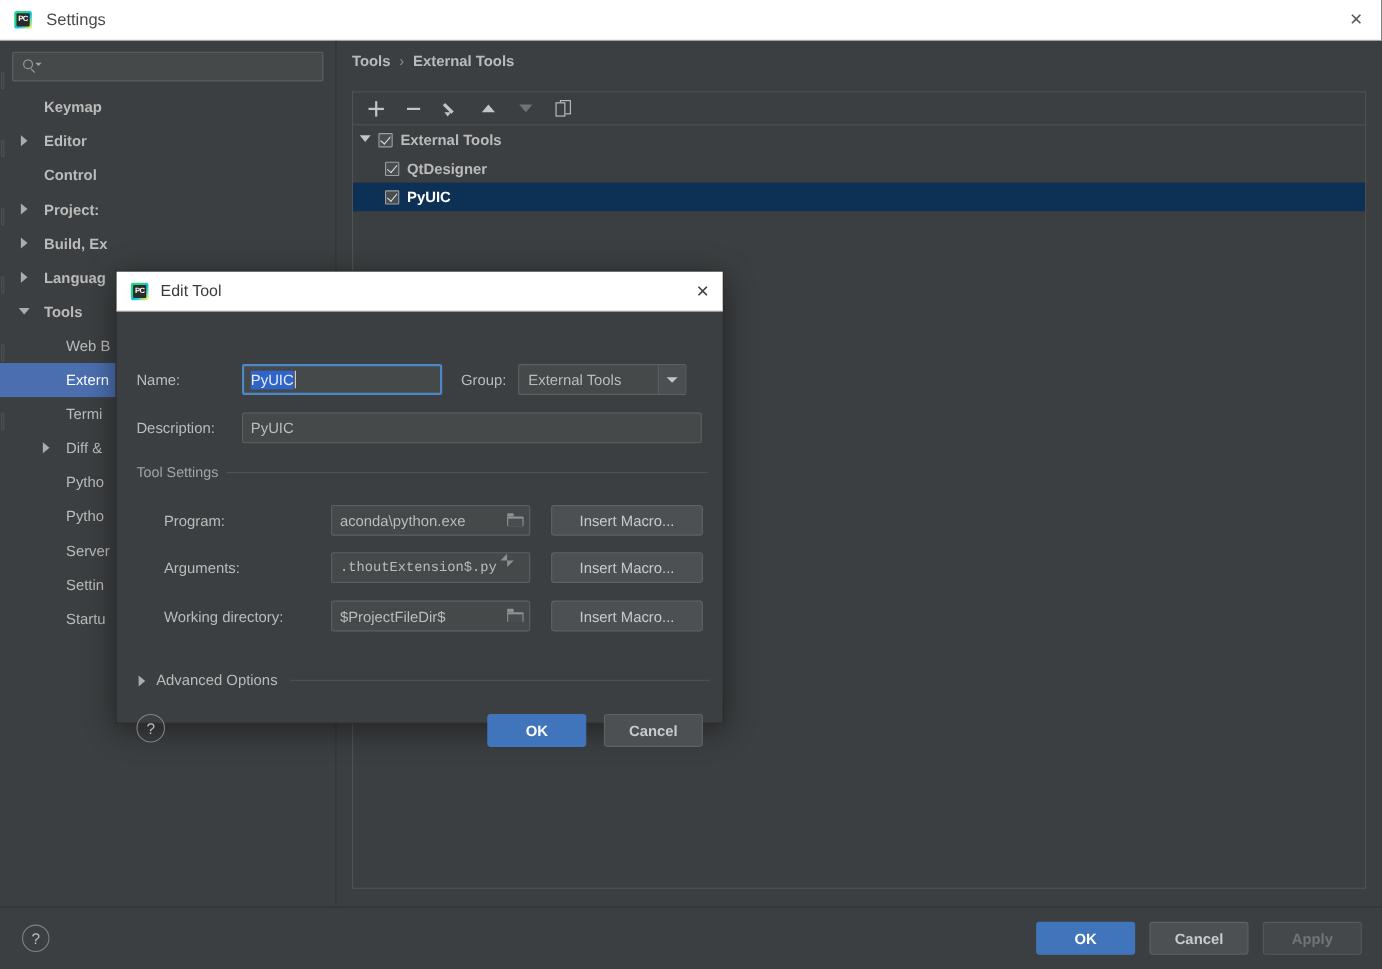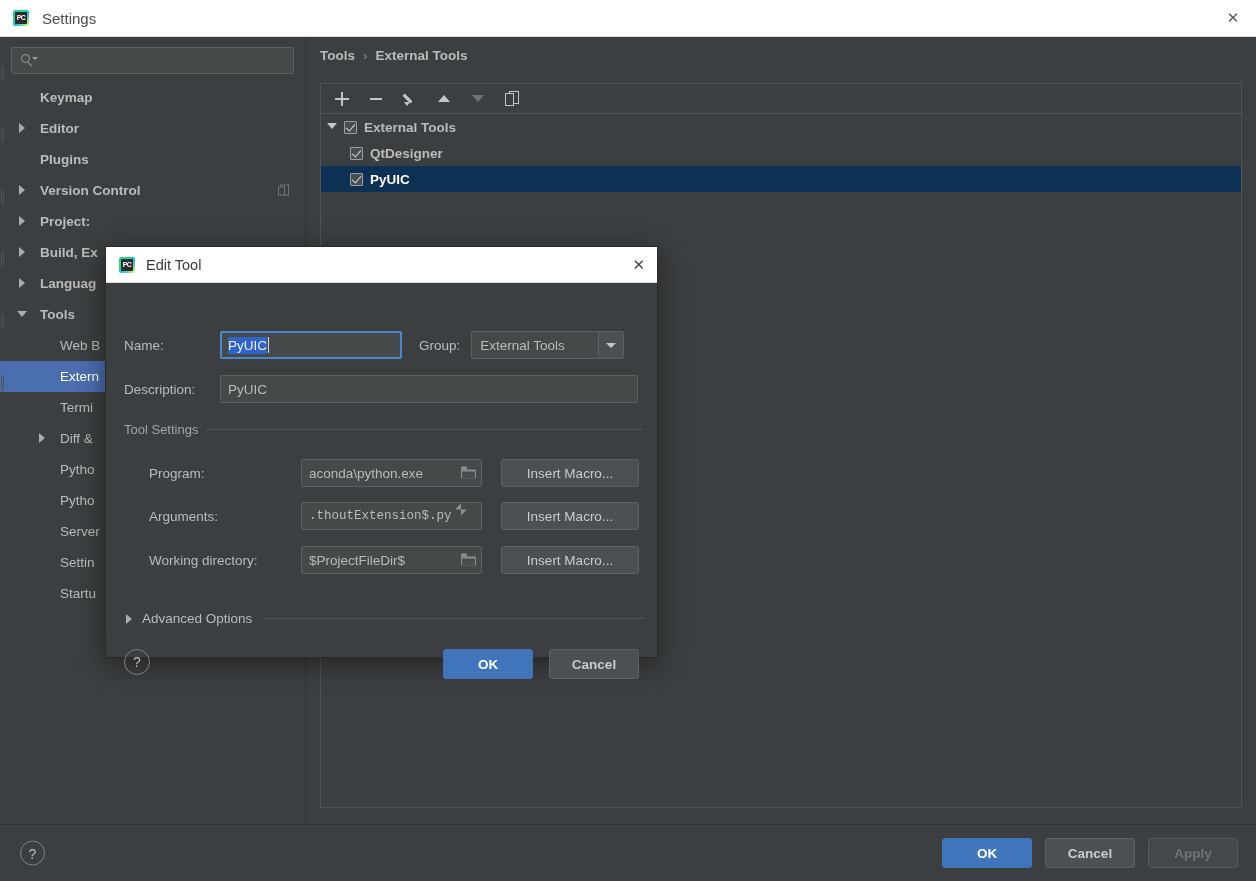--- a/index.html
+++ b/index.html
@@ -257,29 +257,21 @@
     </div>
     <div class="tree" id="sidebar-tree">
         <div class="tree-row lvl0 noarrow">
           <span class="lbl">Keymap</span>
         </div>
         <div class="tree-row lvl0">
           <span class="tri right"></span>
           <span class="lbl">Editor</span>
         </div>
         <div class="tree-row lvl0 noarrow">
-          <span class="lbl">Plugins</span>
-        </div>
-        <div class="tree-row lvl0">
-          <span class="tri right"></span>
-          <span class="lbl">Version Control</span>
-          <span class="side-badge">
-            <span class="b1"></span>
-            <span class="b2"></span>
-          </span>
+          <span class="lbl">Control</span>
         </div>
         <div class="tree-row lvl0">
           <span class="tri right"></span>
           <span class="lbl">Project:</span>
         </div>
         <div class="tree-row lvl0">
           <span class="tri right"></span>
           <span class="lbl">Build, Ex</span>
         </div>
         <div class="tree-row lvl0">

